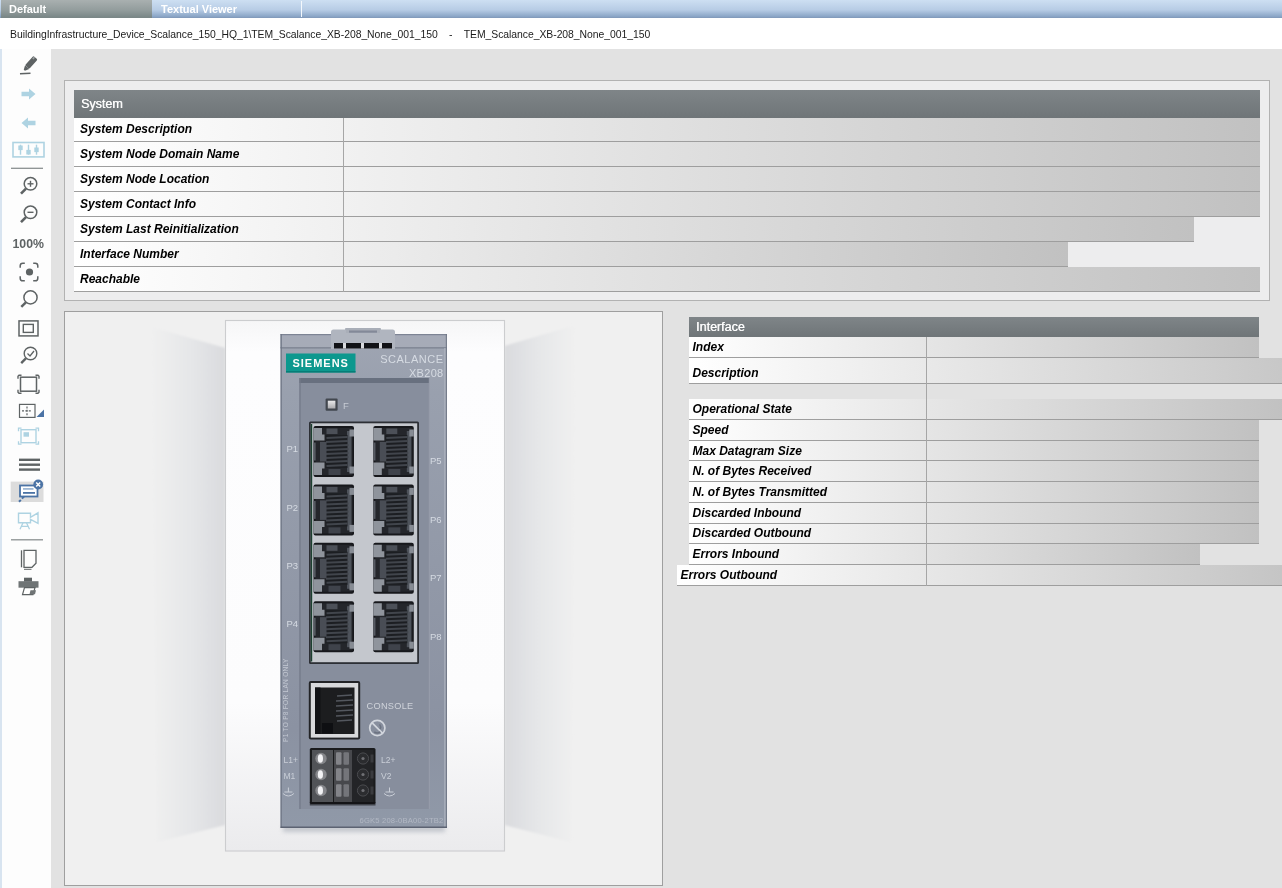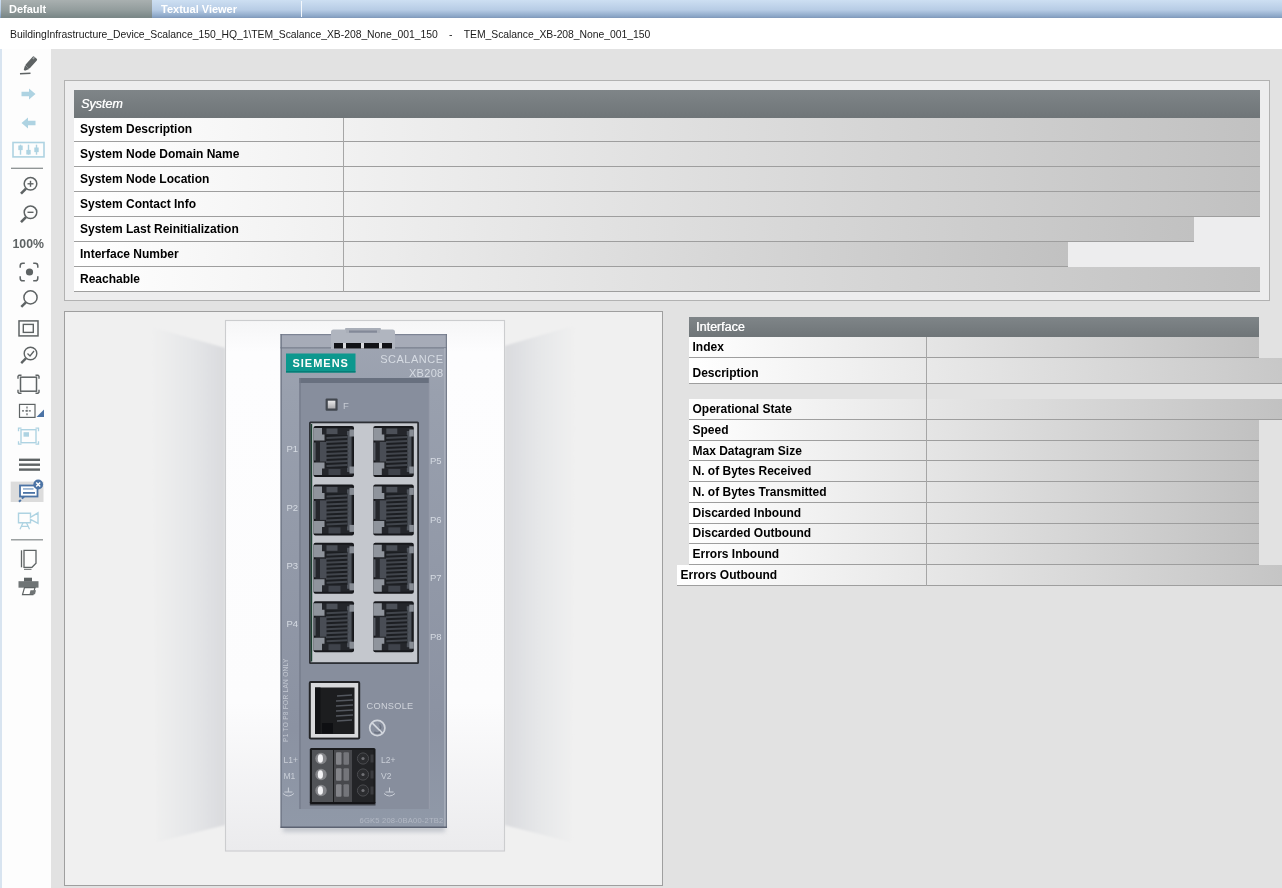--- a/index.html
+++ b/index.html
@@ -18,21 +18,21 @@
 
 #lstrip{left:0;top:49px;width:2px;height:839px;background:#d8e4f0;}
 #toolbar{left:2px;top:49px;width:49px;height:839px;background:#fdfdfd;}
 
 #syspanel{left:64px;top:80px;width:1204px;height:219px;background:#ededee;border:1px solid #b2b2b2;}
 #devpanel{left:64px;top:311px;width:597px;height:573px;background:#f0f0f0;border:1px solid #9f9f9f;}
 
 .thead{position:absolute;background:linear-gradient(#7f8588,#6f7578);color:#fff;font-size:12.5px;font-weight:normal;}
 .thead span{position:absolute;left:7px;top:50%;transform:translateY(-50%);text-shadow:0.5px 0 0 rgba(255,255,255,0.75);}
 .trow{position:absolute;background:linear-gradient(90deg,#ffffff,#c1c1c1);border-bottom:1px solid #9e9e9e;}
-.trow .lbl{position:absolute;left:6px;top:50%;transform:translateY(-50%);font-size:12px;font-weight:bold;color:#000;white-space:nowrap;}
+.trow .lbl{position:absolute;left:6px;top:50%;transform:translateY(-50%);font-size:12px;font-weight:bold;color:#000;white-space:nowrap;font-style:italic;}
 .vline{position:absolute;width:1px;background:#a6a6a6;}
 #ifacetable .lbl{left:3.5px;}
 </style></head>
 <body>
 <div class="abs" id="tabbar"></div>
 <div class="abs" id="tabdef">
     <span>Default</span>
   </div>
 <div class="abs" id="tabtv">
     <span>Textual Viewer</span>
@@ -40,21 +40,21 @@
 <div class="abs" id="tabdiv"></div>
 <div class="abs" id="crumb">
     <div><span>BuildingInfrastructure_Device_Scalance_150_HQ_1\TEM_Scalance_XB-208_None_001_150</span><span style="display:inline-block;width:26px;text-align:center;">-</span><span>TEM_Scalance_XB-208_None_001_150</span></div>
   </div>
 <div class="abs" id="lstrip"></div>
 <div class="abs" id="toolbar"></div>
 <div class="abs" id="syspanel"></div>
 <div class="abs" id="devpanel"></div>
 
 <div id="systable">
-<div class="thead" style="left:74px;top:90px;width:1186px;height:27.5px;font-style:italic;">
+<div class="thead" style="left:74px;top:90px;width:1186px;height:27.5px;">
       <span>System</span>
     </div>
 <div class="trow" style="left:74px;top:117.50px;width:1186px;height:23.88px;">
       <span class="lbl">System Description</span>
     </div>
 <div class="trow" style="left:74px;top:142.38px;width:1186px;height:23.88px;">
       <span class="lbl">System Node Domain Name</span>
     </div>
 <div class="trow" style="left:74px;top:167.26px;width:1186px;height:23.88px;">
       <span class="lbl">System Node Location</span>
@@ -101,21 +101,21 @@
     </div>
 <div class="trow" style="left:689px;top:482.11px;width:570px;height:19.73px;">
       <span class="lbl">N. of Bytes Transmitted</span>
     </div>
 <div class="trow" style="left:689px;top:502.84px;width:570px;height:19.73px;">
       <span class="lbl">Discarded Inbound</span>
     </div>
 <div class="trow" style="left:689px;top:523.57px;width:570px;height:19.73px;">
       <span class="lbl">Discarded Outbound</span>
     </div>
-<div class="trow" style="left:689px;top:544.30px;width:570px;height:19.73px;">
+<div class="trow" style="left:689px;top:544.30px;width:511px;height:19.73px;">
       <span class="lbl">Errors Inbound</span>
     </div>
 <div class="trow" style="left:677px;top:565.03px;width:646px;height:19.73px;">
       <span class="lbl">Errors Outbound</span>
     </div>
 <div class="vline" style="left:926px;top:337px;height:248.76px;"></div>
 </div>
 
 <svg class="abs" style="left:2px;top:49px;" width="49" height="600" viewBox="0 0 49 600">
     <g transform="translate(26.5,16.6)">

